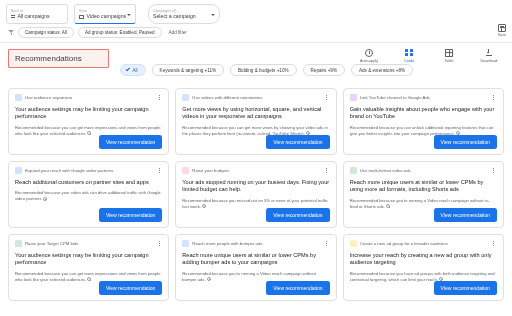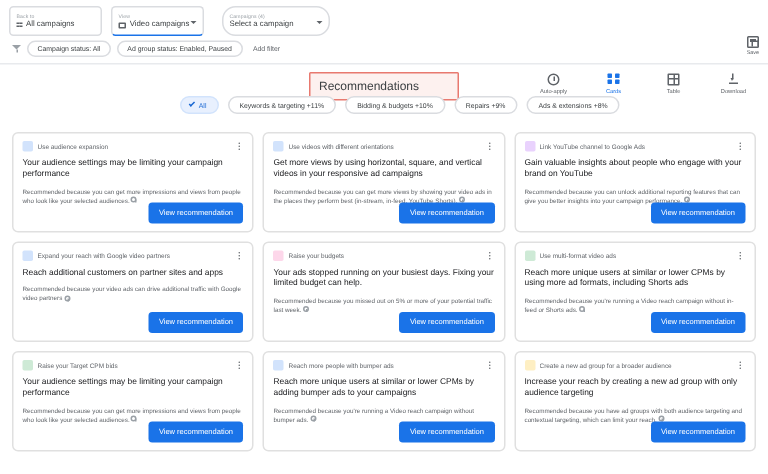--- a/index.html
+++ b/index.html
@@ -46,21 +46,21 @@
   }
   .funnel:after { content:""; position:absolute; left:2.5px; top:3.2px; width:1px; height:2.4px; background:#9aa0a6; }
   .chip {
     border: 1px solid #dadce0; border-radius: 7px; height: 11px;
     padding: 0 6px; display: flex; align-items: center;
     font-size: 4.6px; color: #3c4043; white-space: nowrap; background:#fff;
   }
   .chip.plain { border: none; padding-left: 3px; color:#5f6368; }
 
   
-  .titlerow { padding: 6px 8px 2px 8px; text-align: center; }
+  .titlerow { padding: 6px 8px 2px 8px; }
   .page-title {
     display: inline-block; font-size: 8px; color: #3c4043;
     border: 1px solid #e8796f; background: #fdf1ef;
     padding: 4px 26px 4px 6px; border-radius: 1px;
   }
 
   
   .save-btn {
     position: absolute; right: 6px; top: 24px;
     display: flex; flex-direction: column; align-items: center; gap: 1px;

